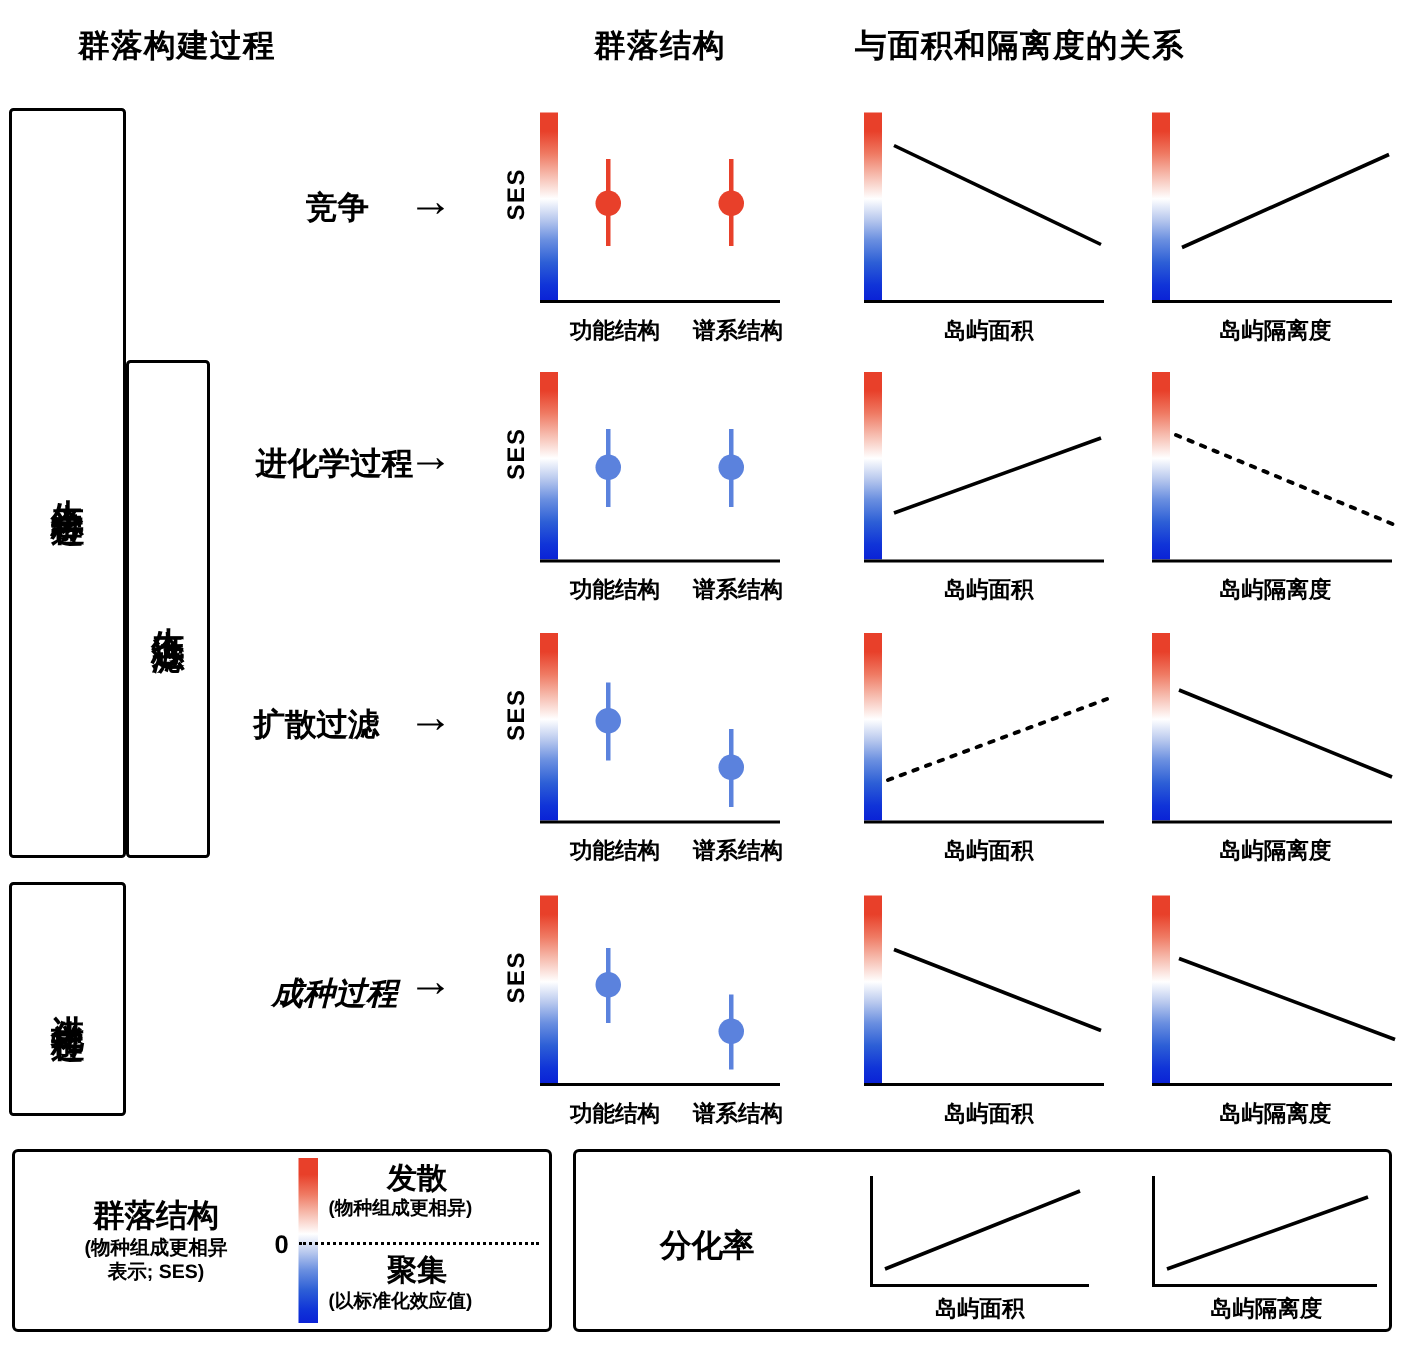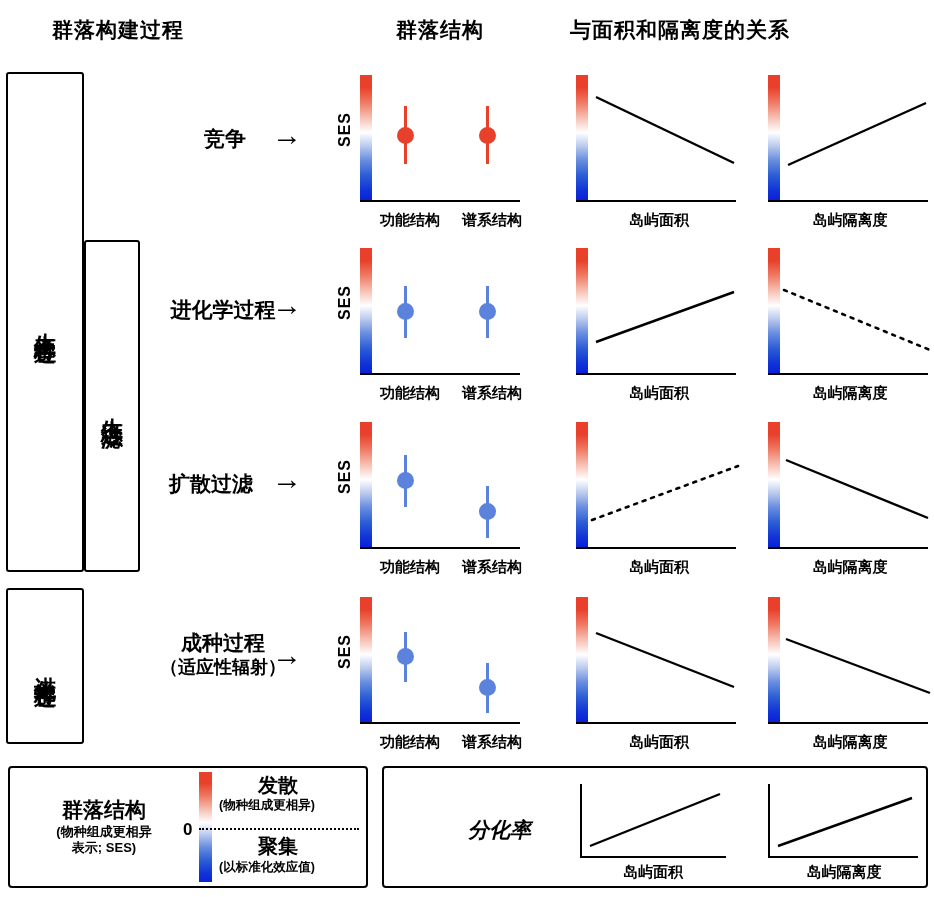--- a/index.html
+++ b/index.html
@@ -162,23 +162,22 @@
 </svg>
 <div class="abs axis-label" style="left:614px;top:558px;width:90px;">岛屿面积</div>
 
 <div class="abs gradbar" style="left:768px;top:422px;width:12px;height:125px;"></div>
 <div class="abs axisline" style="left:768px;top:547px;width:160px;height:2px;"></div>
 <svg class="abs" style="left:780px;top:422px;" width="150" height="126">
   <line x1="6" y1="38" x2="148" y2="96" stroke="#000" stroke-width="2.4"></line>
 </svg>
 <div class="abs axis-label" style="left:800px;top:558px;width:100px;">岛屿隔离度</div>
 
-<div class="abs proc-label" style="left:140px;top:630px;width:166px;">
+<div class="abs proc-label" style="left:140px;top:650px;width:166px;font-style:italic;">
   <div>成种过程</div>
-  <div class="proc-sub">（适应性辐射）</div>
 </div>
 <div class="abs arrow" style="left:272px;top:640px;">→</div>
 
 <div class="abs ses" style="left:336px;top:634px;">SES</div>
 <div class="abs gradbar" style="left:360px;top:597px;width:12px;height:125px;"></div>
 <div class="abs axisline" style="left:360px;top:722px;width:160px;height:2px;"></div>
 <div class="abs err" style="left:404px;top:632px;height:50px;background:#5b82dd;"></div>
 <div class="abs dot" style="left:397px;top:648px;width:17px;height:17px;background:#5b82dd;"></div>
 <div class="abs err" style="left:486px;top:663px;height:50px;background:#5b82dd;"></div>
 <div class="abs dot" style="left:479px;top:679px;width:17px;height:17px;background:#5b82dd;"></div>
@@ -207,21 +206,21 @@
 </div>
 <div class="abs zero" style="left:183px;top:820px;">0</div>
 <div class="abs gradbar" style="left:199px;top:772px;width:13px;height:110px;"></div>
 <div class="abs dotted-sep" style="left:199px;top:828px;width:160px;height:0;"></div>
 <div class="abs legend-word" style="left:258px;top:772px;">发散</div>
 <div class="abs legend-small" style="left:219px;top:797px;">(物种组成更相异)</div>
 <div class="abs legend-word" style="left:258px;top:833px;text-align:right;">聚集</div>
 <div class="abs legend-small" style="left:219px;top:859px;">(以标准化效应值)</div>
 
 <div class="abs panel" style="left:382px;top:766px;width:546px;height:122px;"></div>
-<div class="abs divr-title" style="left:468px;top:816px;font-style:italic;">分化率</div>
+<div class="abs divr-title" style="left:440px;top:816px;">分化率</div>
 
 <div class="abs axisline" style="left:580px;top:784px;width:2px;height:74px;"></div>
 <div class="abs axisline" style="left:580px;top:856px;width:146px;height:2px;"></div>
 <svg class="abs" style="left:582px;top:784px;" width="146" height="74">
   <line x1="8" y1="62" x2="138" y2="10" stroke="#000" stroke-width="2.4"></line>
 </svg>
 <div class="abs axis-label" style="left:608px;top:863px;width:90px;">岛屿面积</div>
 
 <div class="abs axisline" style="left:768px;top:784px;width:2px;height:74px;"></div>
 <div class="abs axisline" style="left:768px;top:856px;width:150px;height:2px;"></div>

